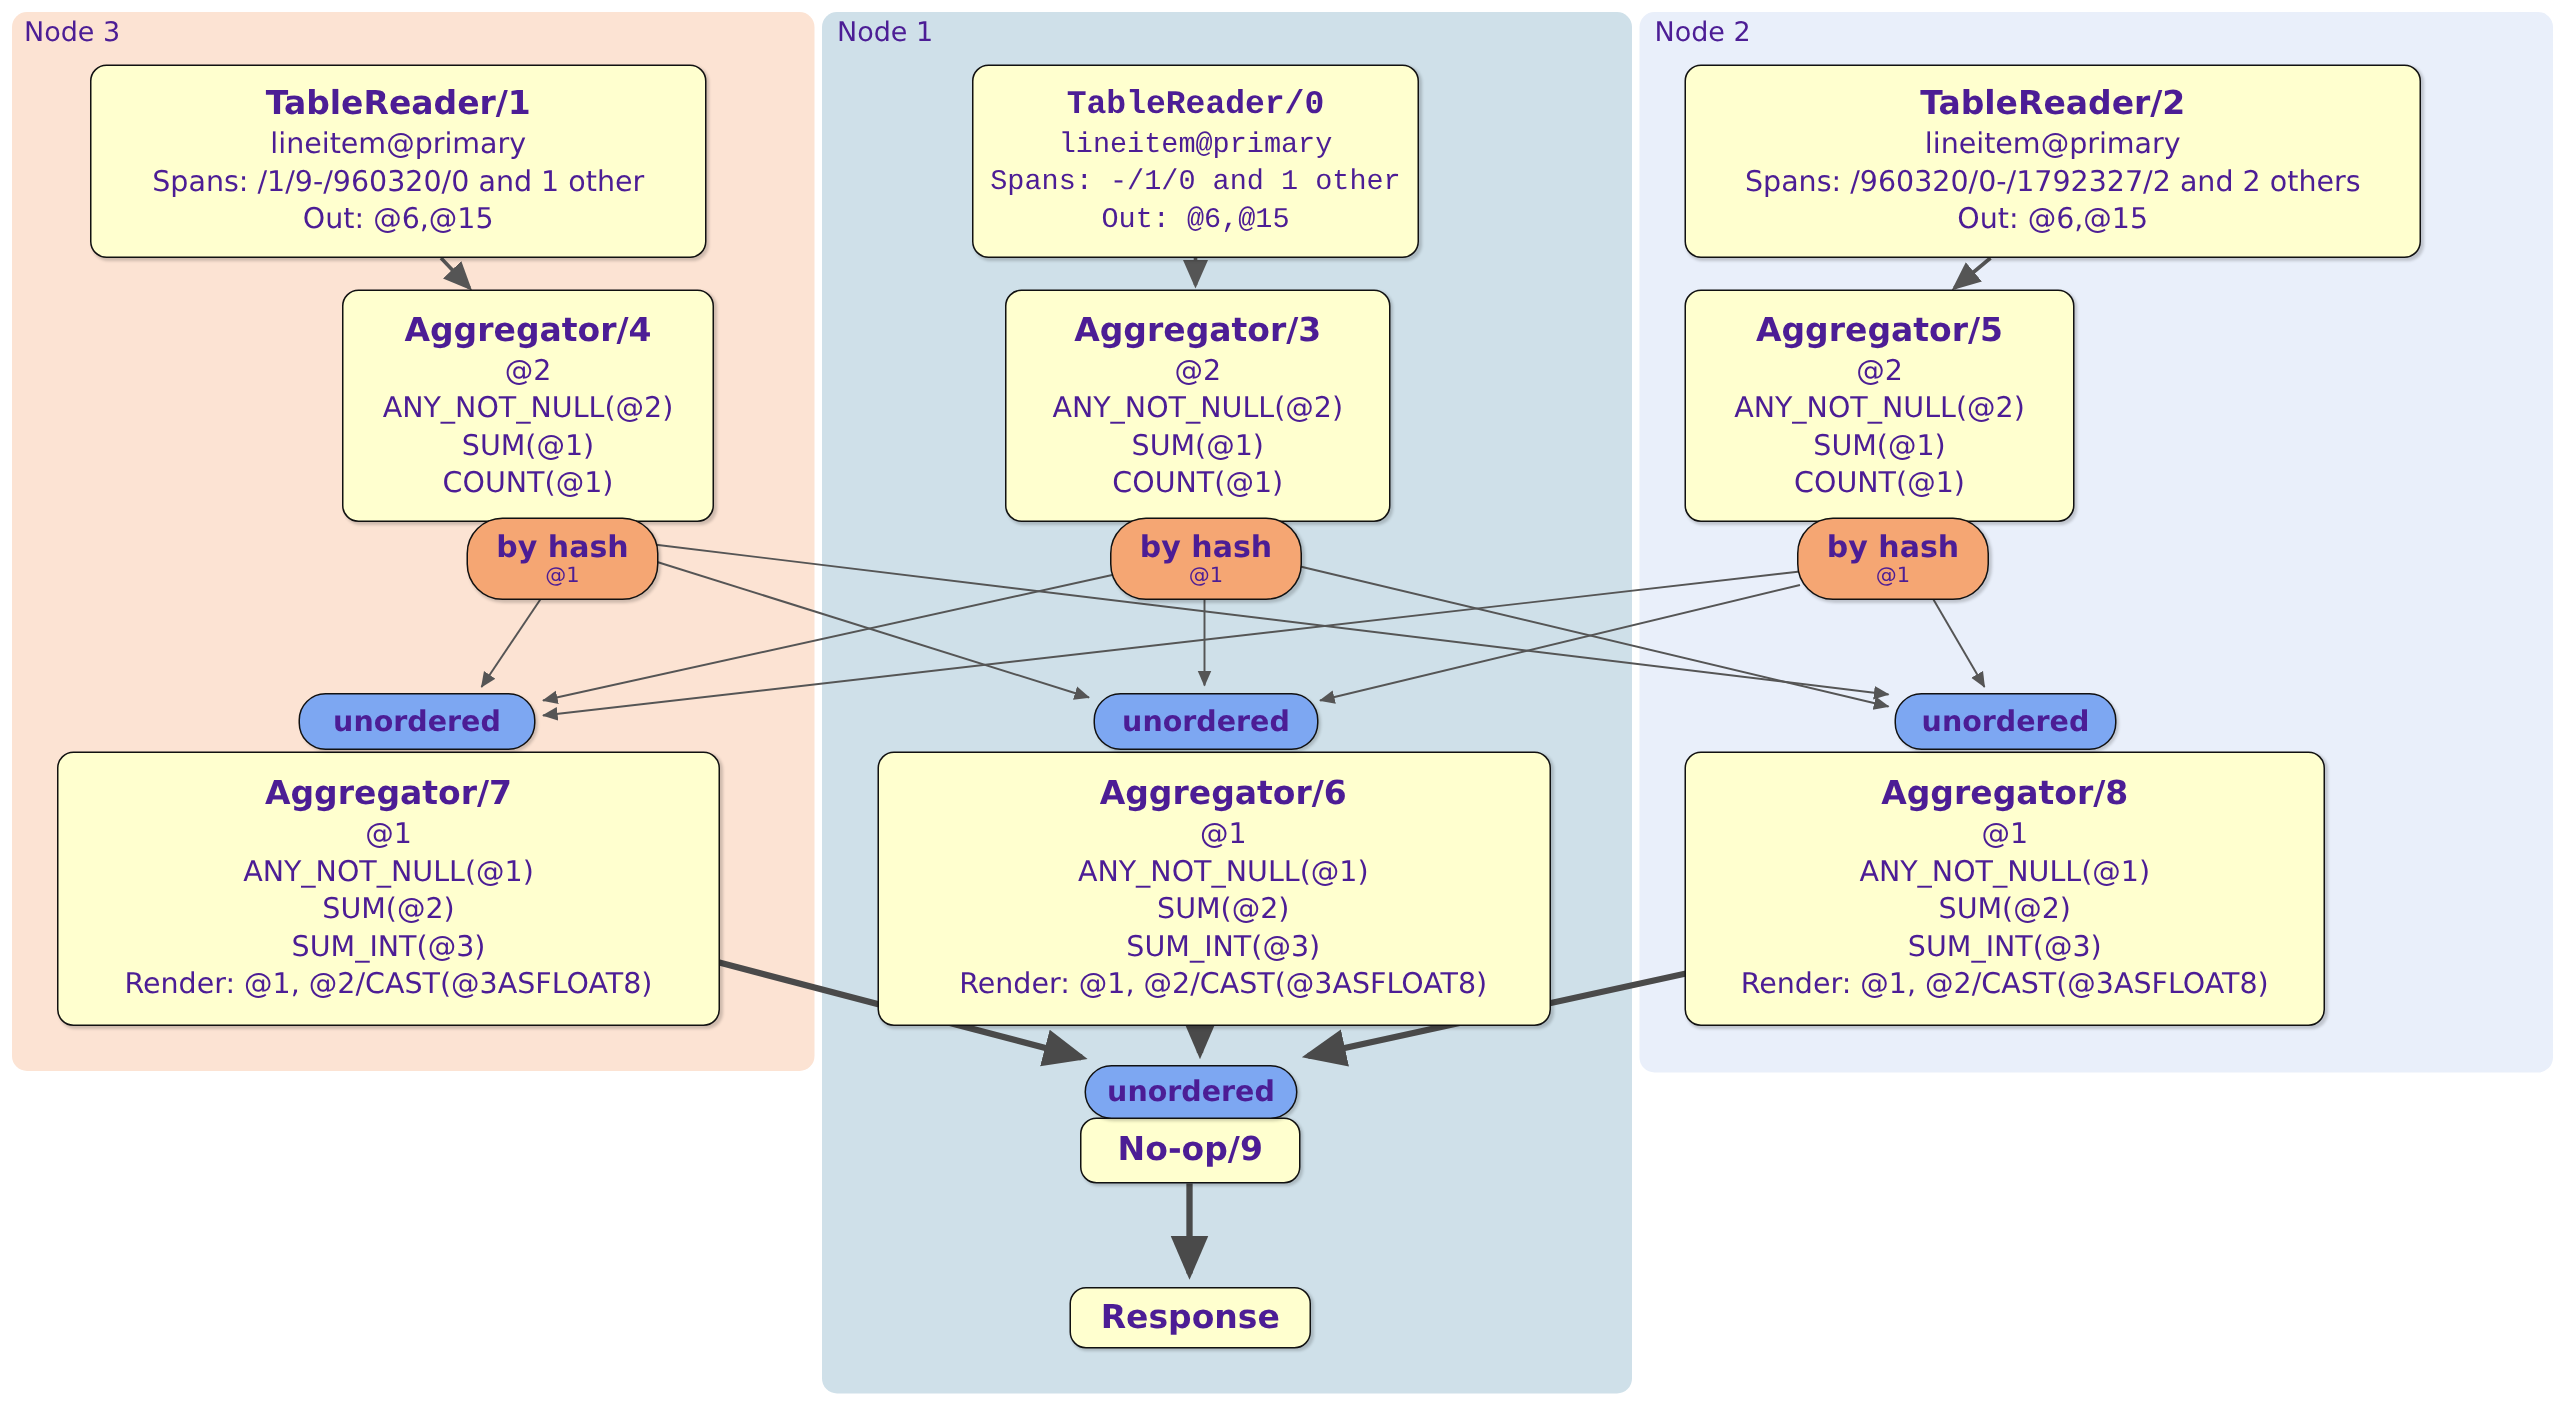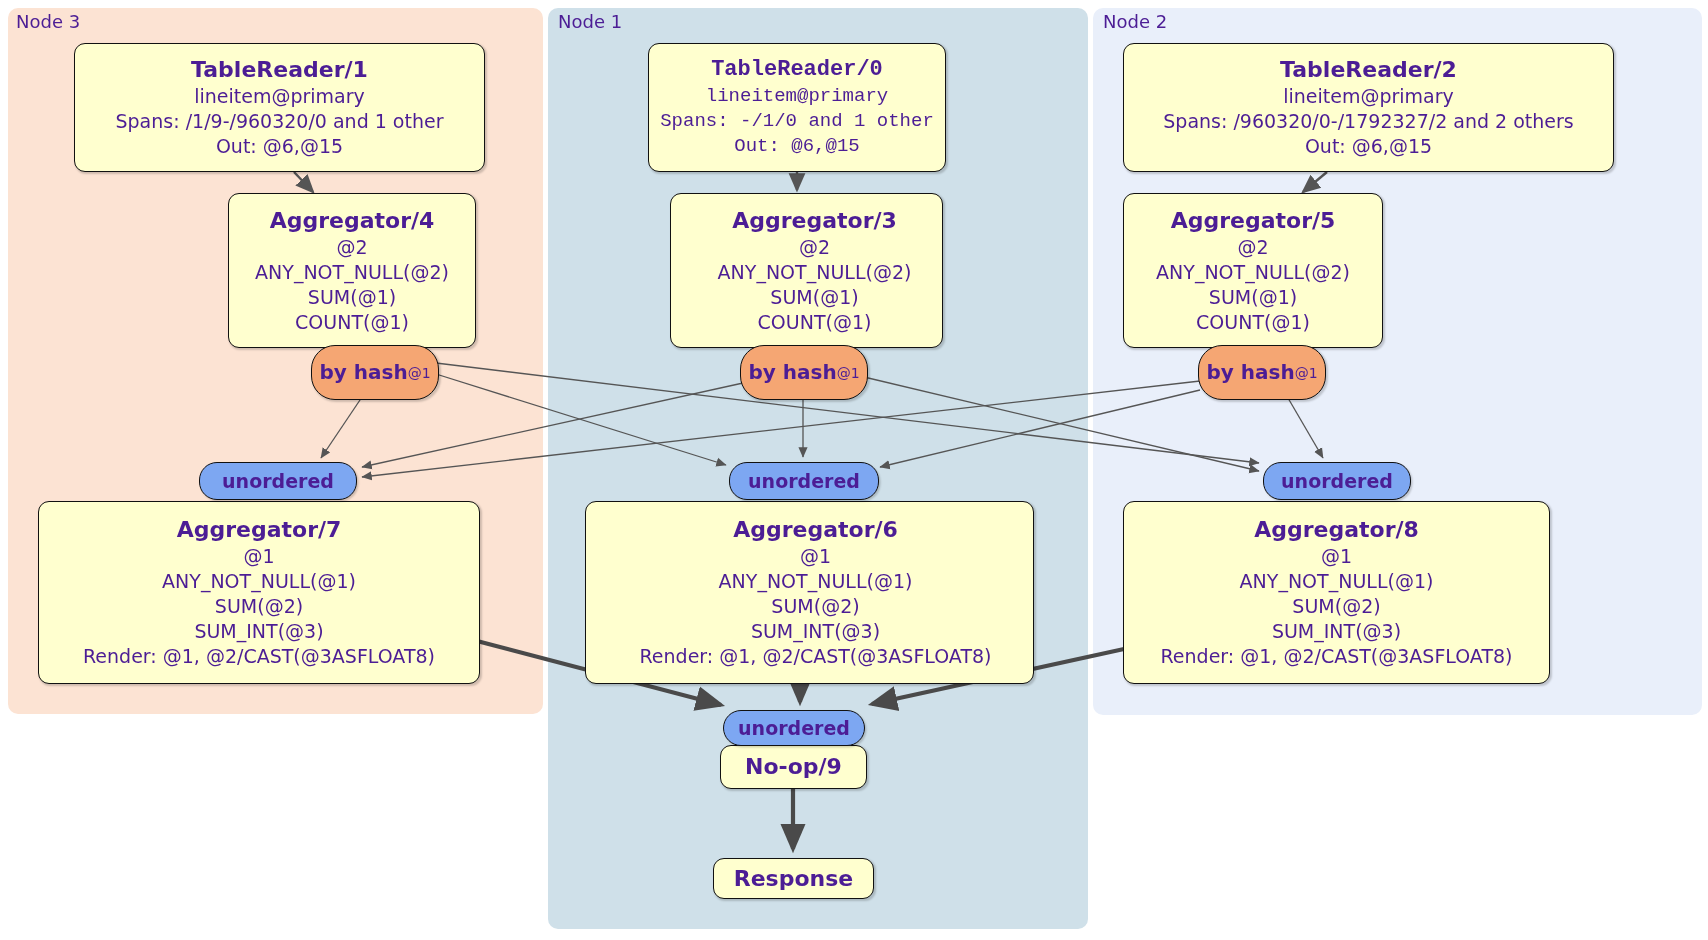--- a/index.html
+++ b/index.html
@@ -14,21 +14,21 @@
   .proc{
     position:absolute; background:#ffffcf; border:1.6px solid #111;
     border-radius:11px; display:flex; flex-direction:column;
     justify-content:center; align-items:center; text-align:center;
     box-shadow:1.5px 1.5px 2px rgba(0,0,0,0.18); z-index:3;
   }
   .proc .title{font-weight:bold; font-size:22px; line-height:28px; white-space:nowrap;}
   .proc .line{font-size:19px; line-height:25px; white-space:nowrap;}
   .router{
     position:absolute; background:#f5a673; border:1.6px solid #111;
-    border-radius:24px; display:flex; flex-direction:row;
+    border-radius:24px; display:flex; flex-direction:column;
     justify-content:center; align-items:center; text-align:center;
     box-shadow:1.5px 1.5px 2px rgba(0,0,0,0.18); z-index:4;
   }
   .router .rlabel{font-weight:bold; font-size:20px; line-height:23px;}
   .router .rsub{font-size:14px; line-height:16px;}
   .sync{
     position:absolute; background:#7da7f2; border:1.6px solid #111;
     border-radius:18px; display:flex; justify-content:center; align-items:center;
     font-weight:bold; font-size:19px;
     box-shadow:1.5px 1.5px 2px rgba(0,0,0,0.18); z-index:4;
@@ -73,21 +73,21 @@
     <path d="M436,363 L1259,463" stroke="#555555" stroke-width="1.3" fill="none" marker-end="url(#arrThin)"></path>
     <path d="M864,377 L1259,471" stroke="#555555" stroke-width="1.3" fill="none" marker-end="url(#arrThin)"></path>
     <path d="M1288,398 L1323,458" stroke="#555555" stroke-width="1.3" fill="none" marker-end="url(#arrThin)"></path>
 
     <path d="M477,641 L721,705" stroke="#4a4a4a" stroke-width="4.2" fill="none" marker-end="url(#arrThick)"></path>
     <path d="M800,683 L800,702" stroke="#4a4a4a" stroke-width="4.2" fill="none" marker-end="url(#arrThick)"></path>
     <path d="M1124,649 L872,704" stroke="#4a4a4a" stroke-width="4.2" fill="none" marker-end="url(#arrThick)"></path>
     <path d="M793,789 L793,849" stroke="#4a4a4a" stroke-width="4.2" fill="none" marker-end="url(#arrThick)"></path>
   </svg>
 
-  <div class="proc" style="left:74px; top:43px; width:409px; height:127px;">
+  <div class="proc" style="left:60px; top:43px; width:409px; height:127px;">
     <div class="title">TableReader/1</div>
     <div class="line">lineitem@primary</div>
     <div class="line">Spans: /1/9-/960320/0 and 1 other</div>
     <div class="line">Out: @6,@15</div>
   </div>
   <div class="proc" style="left:648px; top:43px; width:296px; height:127px;font-family:Liberation Mono, monospace;">
     <div class="title">TableReader/0</div>
     <div class="line">lineitem@primary</div>
     <div class="line">Spans: -/1/0 and 1 other</div>
     <div class="line">Out: @6,@15</div>
@@ -99,21 +99,21 @@
     <div class="line">Out: @6,@15</div>
   </div>
 
   <div class="proc" style="left:228px; top:193px; width:246px; height:153px;">
     <div class="title">Aggregator/4</div>
     <div class="line">@2</div>
     <div class="line">ANY_NOT_NULL(@2)</div>
     <div class="line">SUM(@1)</div>
     <div class="line">COUNT(@1)</div>
   </div>
-  <div class="proc" style="left:670px; top:193px; width:255px; height:153px;padding-left:16px;">
+  <div class="proc" style="left:670px; top:193px; width:255px; height:153px;">
     <div class="title">Aggregator/3</div>
     <div class="line">@2</div>
     <div class="line">ANY_NOT_NULL(@2)</div>
     <div class="line">SUM(@1)</div>
     <div class="line">COUNT(@1)</div>
   </div>
   <div class="proc" style="left:1123px; top:193px; width:258px; height:153px;">
     <div class="title">Aggregator/5</div>
     <div class="line">@2</div>
     <div class="line">ANY_NOT_NULL(@2)</div>

